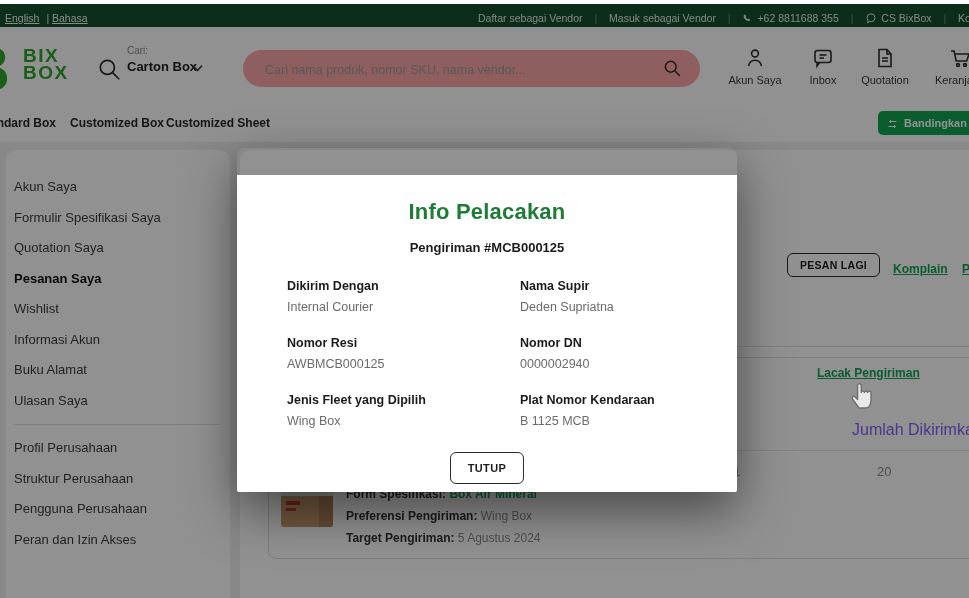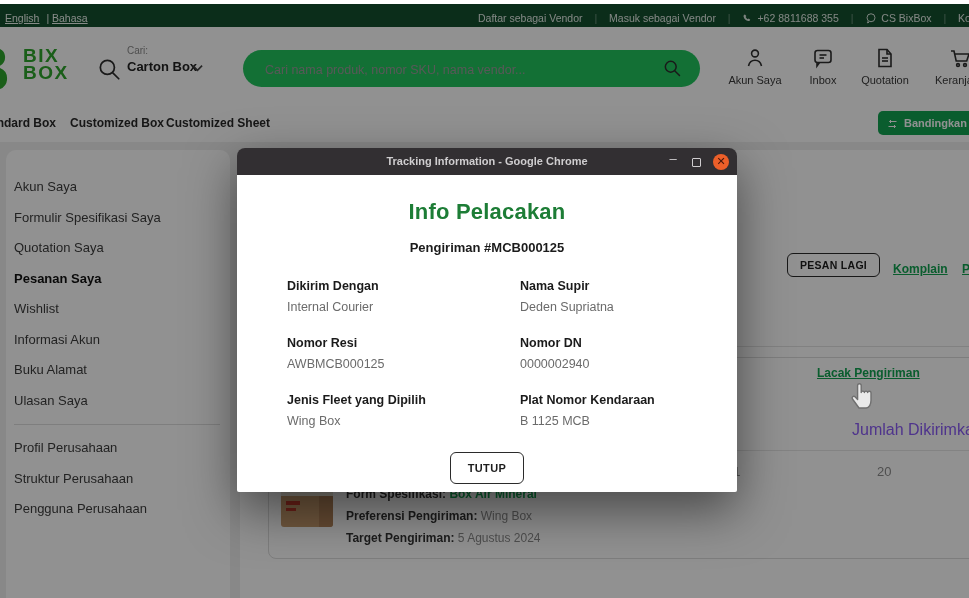--- a/index.html
+++ b/index.html
@@ -17,21 +17,21 @@
   .tb-ico{display:inline-block;vertical-align:-2px;margin-right:4px;}
   
   .header{position:absolute;left:0;top:29px;right:0;height:72px;background:#fff;}
   .logoblob{position:absolute;left:-12px;top:12px;}
   .logotext{position:absolute;left:23px;top:14px;color:#2ea52c;font-weight:800;
             font-size:19px;line-height:17px;letter-spacing:1.5px;}
   .search-ico-main{position:absolute;left:96px;top:23px;color:#2d2d2d;}
   .cari-label{position:absolute;left:127px;top:12px;font-size:10px;color:#8a8a8a;}
   .cari-cat{position:absolute;left:127px;top:26px;font-size:13px;font-weight:700;color:#222;}
   .cari-chevron{position:absolute;left:192px;top:30px;color:#444;font-size:10px;}
-  .search-pill{position:absolute;left:243px;top:17px;width:457px;height:37px;background:#22c55e;
+  .search-pill{position:absolute;left:243px;top:17px;width:457px;height:37px;background:#fca5a5;
                border-radius:19px;}
   .search-pill input{position:absolute;left:20px;top:0;width:380px;height:37px;border:0;background:transparent;
                font-size:12.5px;color:#444;outline:none;font-family:inherit;}
   .search-pill input::placeholder{color:#9b9b9b;}
   .pill-search-ico{position:absolute;right:18px;top:8px;color:#2d2d2d;}
   .hnav{position:absolute;top:13px;width:70px;text-align:center;color:#2f2f2f;}
   .hnav svg{display:block;margin:0 auto;}
   .hnav .lbl{font-size:11px;margin-top:4px;color:#3a3a3a;white-space:nowrap;}
   
   .catnav{position:absolute;left:0;top:101px;right:0;height:37px;background:#fff;border-bottom:1px solid #e6e6e6;}
@@ -208,20 +208,21 @@
         <div class="sb-item">Quotation Saya</div>
         <div class="sb-item active">Pesanan Saya</div>
         <div class="sb-item">Wishlist</div>
         <div class="sb-item">Informasi Akun</div>
         <div class="sb-item">Buku Alamat</div>
         <div class="sb-item">Ulasan Saya</div>
         <div class="sb-divider"></div>
         <div class="sb-item">Profil Perusahaan</div>
         <div class="sb-item">Struktur Perusahaan</div>
         <div class="sb-item">Pengguna Perusahaan</div>
+        <div class="sb-item">Peran dan Izin Akses</div>
       </aside>
 
       <div class="main-card">
         <button class="btn-outline pesanlagi">PESAN LAGI</button>
         <a href="#" class="komplain">Komplain</a>
         <a href="#" class="plink">P</a>
         <div class="main-divider"></div>
 
         <div class="ship-card">
           <a href="#" class="lacak">Lacak Pengiriman</a>
@@ -253,28 +254,20 @@
     </div>
 
     <div class="overlay"></div>
   </div>
 
   <svg class="cursor-hand" width="34" height="38" viewBox="0 0 34 38">
     <path d="M13 34l-6.5-9c-1.2-1.7 1-3.6 2.5-2.2l2.6 2.6V11.5c0-2.4 3.6-2.4 3.6 0v7c0-1.8 3.2-1.8 3.2 0 0-1.8 3.2-1.8 3.2 0 0-1.7 3.4-1.7 3.4.3v7.4c0 4-1.8 7.8-4.8 7.8z" fill="#e9e9e9" stroke="#6f6f6f" stroke-width="1.4" stroke-linejoin="round"></path>
   </svg>
 
   <div class="popup">
-    <div class="titlebar">
-      <div class="wt">Tracking Information - Google Chrome</div>
-      <div class="winbtn wb-min">–</div>
-      <div class="winbtn wb-max">
-          <div class="sq"></div>
-        </div>
-      <div class="winbtn wb-close">✕</div>
-    </div>
     <div class="popup-body">
       <h1 class="modal-title">Info Pelacakan</h1>
       <div class="modal-sub">Pengiriman #MCB000125</div>
       <div class="fields">
         <div class="fld">
           <div class="flabel">Dikirim Dengan</div>
           <div class="fvalue">Internal Courier</div>
         </div>
         <div class="fld">
           <div class="flabel">Nama Supir</div>

